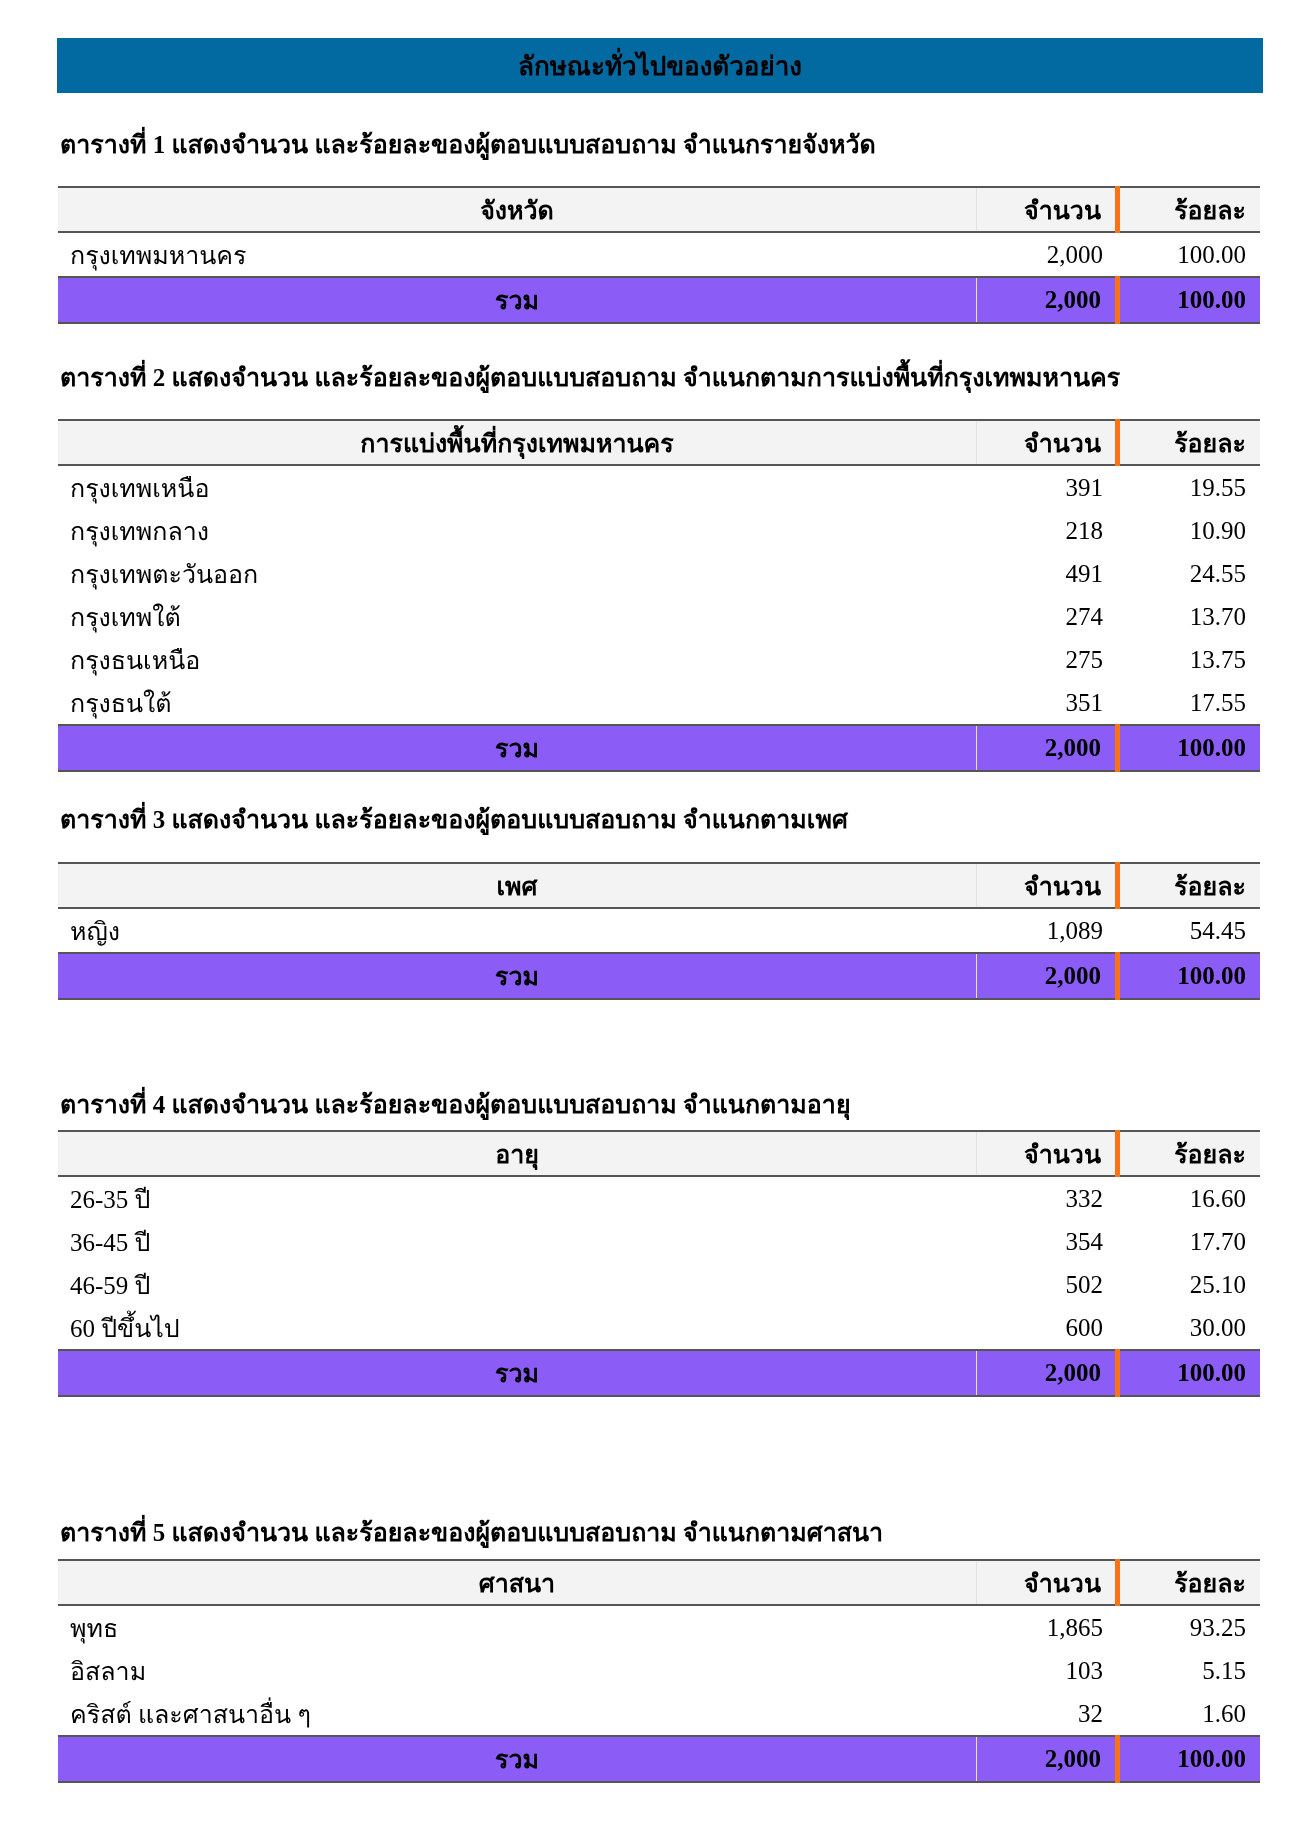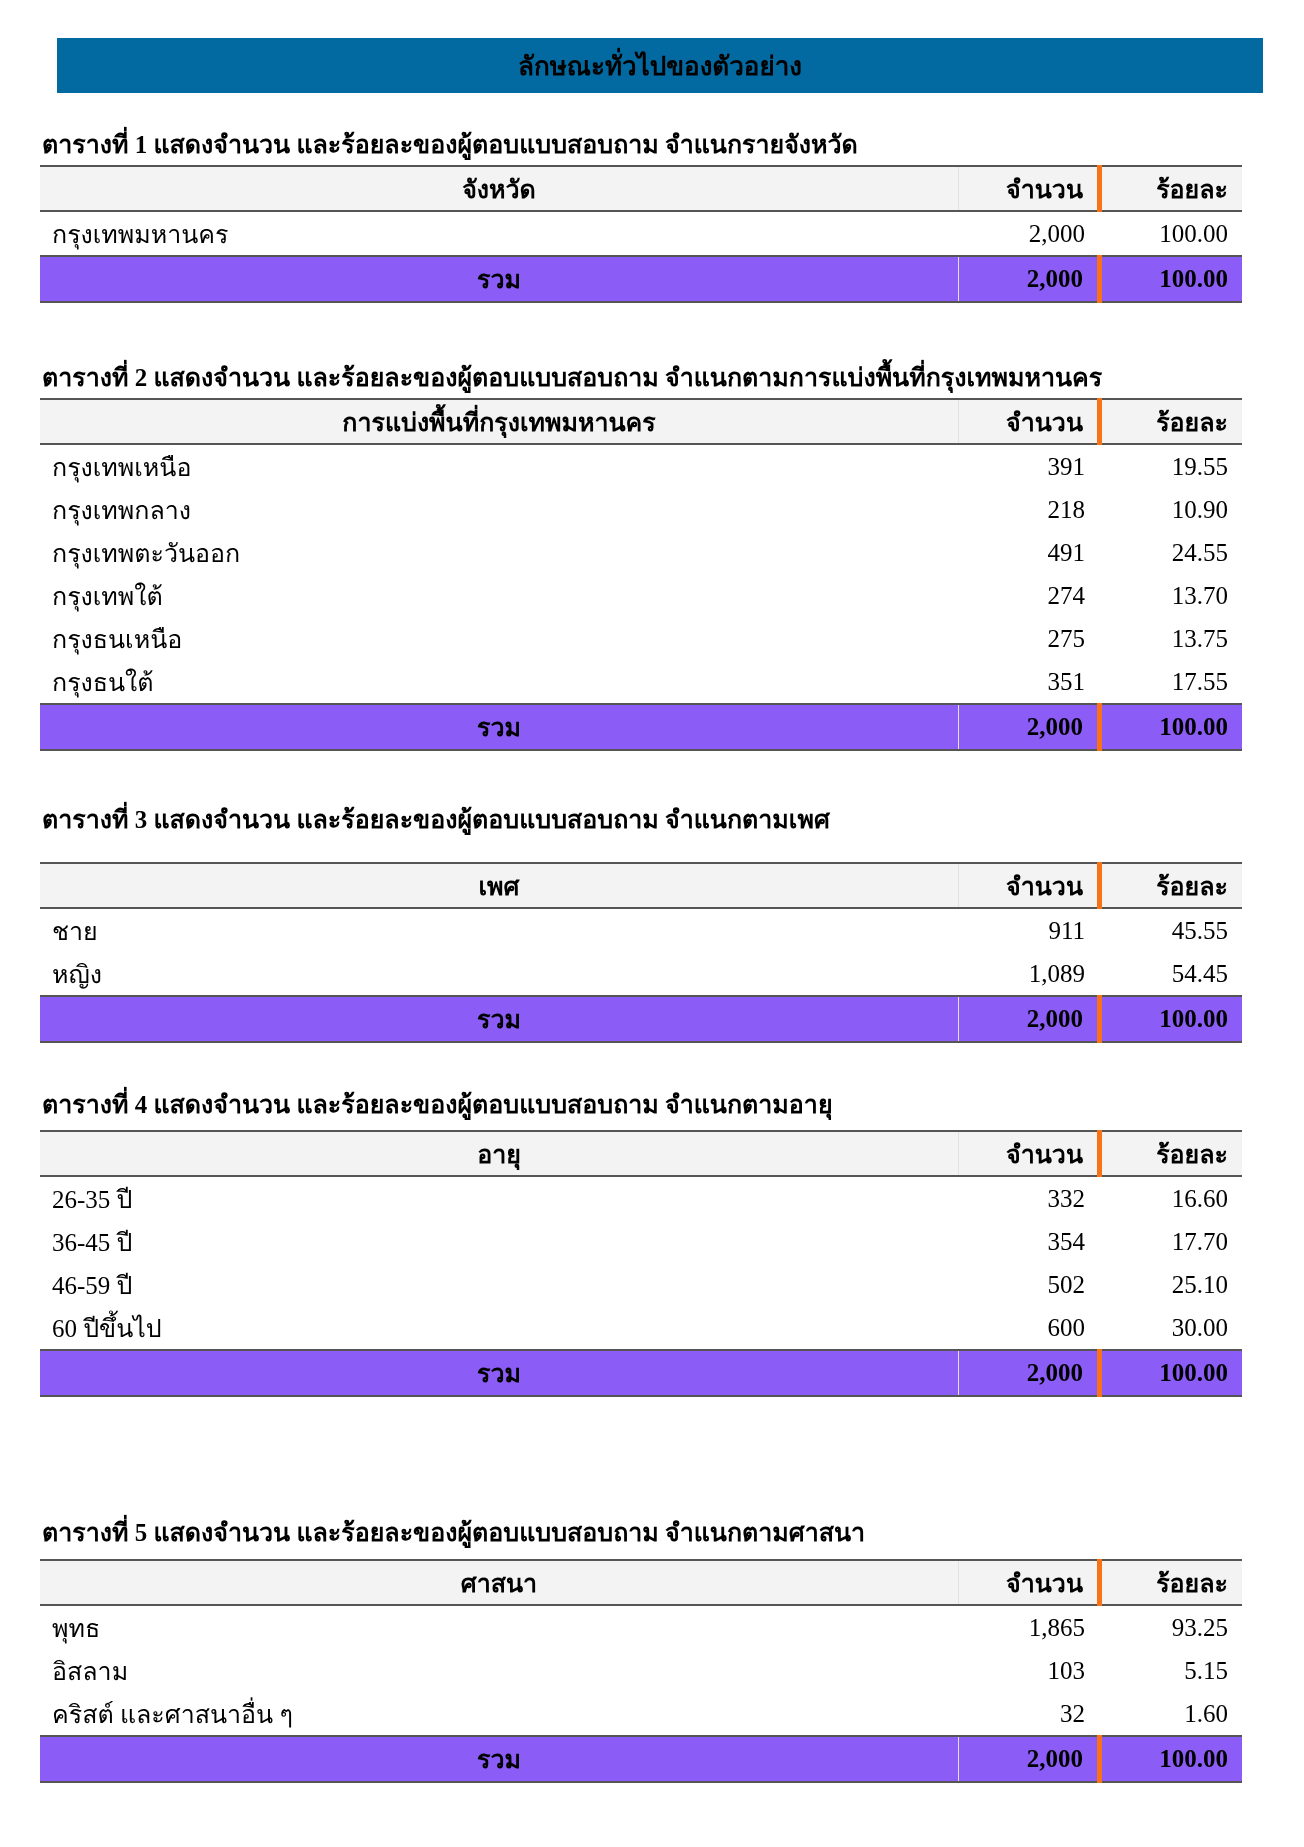--- a/index.html
+++ b/index.html
@@ -5,23 +5,23 @@
   html, body { margin: 0; padding: 0; background: #ffffff; }
   body {
     width: 1304px; height: 1847px; position: relative; overflow: hidden;
     font-family: "Liberation Serif", "DejaVu Serif", serif; color: #000;
   }
   .title-bar {
     position: absolute; left: 57px; top: 38px; width: 1206px; height: 55px;
     background: #0369a1; display: flex; align-items: center; justify-content: center;
     font-weight: bold; font-size: 26px;
   }
-  .section { position: absolute; left: 40px; width: 1202px; }
+  .section { position: absolute; left: 58px; width: 1202px; }
   .caption { font-weight: bold; font-size: 25px; height: 40px; line-height: 40px; padding-left: 2px; white-space: nowrap; }
-  table { width: 1202px; border-collapse: collapse; font-size: 25px; }
+  table { width: 1202px; border-collapse: collapse; font-size: 25px; margin-top: 21px; }
   th, td { padding: 0 14px; height: 43px; }
   thead tr { background: #f3f3f3; border-top: 2px solid #555; border-bottom: 2px solid #555; }
   th { font-weight: bold; }
   th.c-name, td.c-name-total { text-align: center; }
   td.c-name { text-align: left; padding-left: 12px; }
   .c-count { width: 110px; text-align: right; border-left: 1px solid #e2e2e2; }
   .c-pct { width: 112px; text-align: right; border-left: 5px solid #f97316; }
   tbody td.c-count, tbody td.c-pct { border-left: 1px solid transparent; }
   tfoot tr { background: #8b5cf6; border-top: 2px solid #555; border-bottom: 2px solid #555; }
   tfoot td { font-weight: bold; height: 44px; }
@@ -115,25 +115,20 @@
   <table style="margin-top:22px;">
     <thead>
         <tr>
       <th class="c-name">เพศ</th>
       <th class="c-count">จำนวน</th>
       <th class="c-pct">ร้อยละ</th>
     </tr>
       </thead>
     <tbody>
       <tr>
-        <td class="c-name">ชาย</td>
-        <td class="c-count">911</td>
-        <td class="c-pct">45.55</td>
-      </tr>
-      <tr>
         <td class="c-name">หญิง</td>
         <td class="c-count">1,089</td>
         <td class="c-pct">54.45</td>
       </tr>
     </tbody>
     <tfoot>
         <tr>
       <td class="c-name-total">รวม</td>
       <td class="c-count">2,000</td>
       <td class="c-pct">100.00</td>

